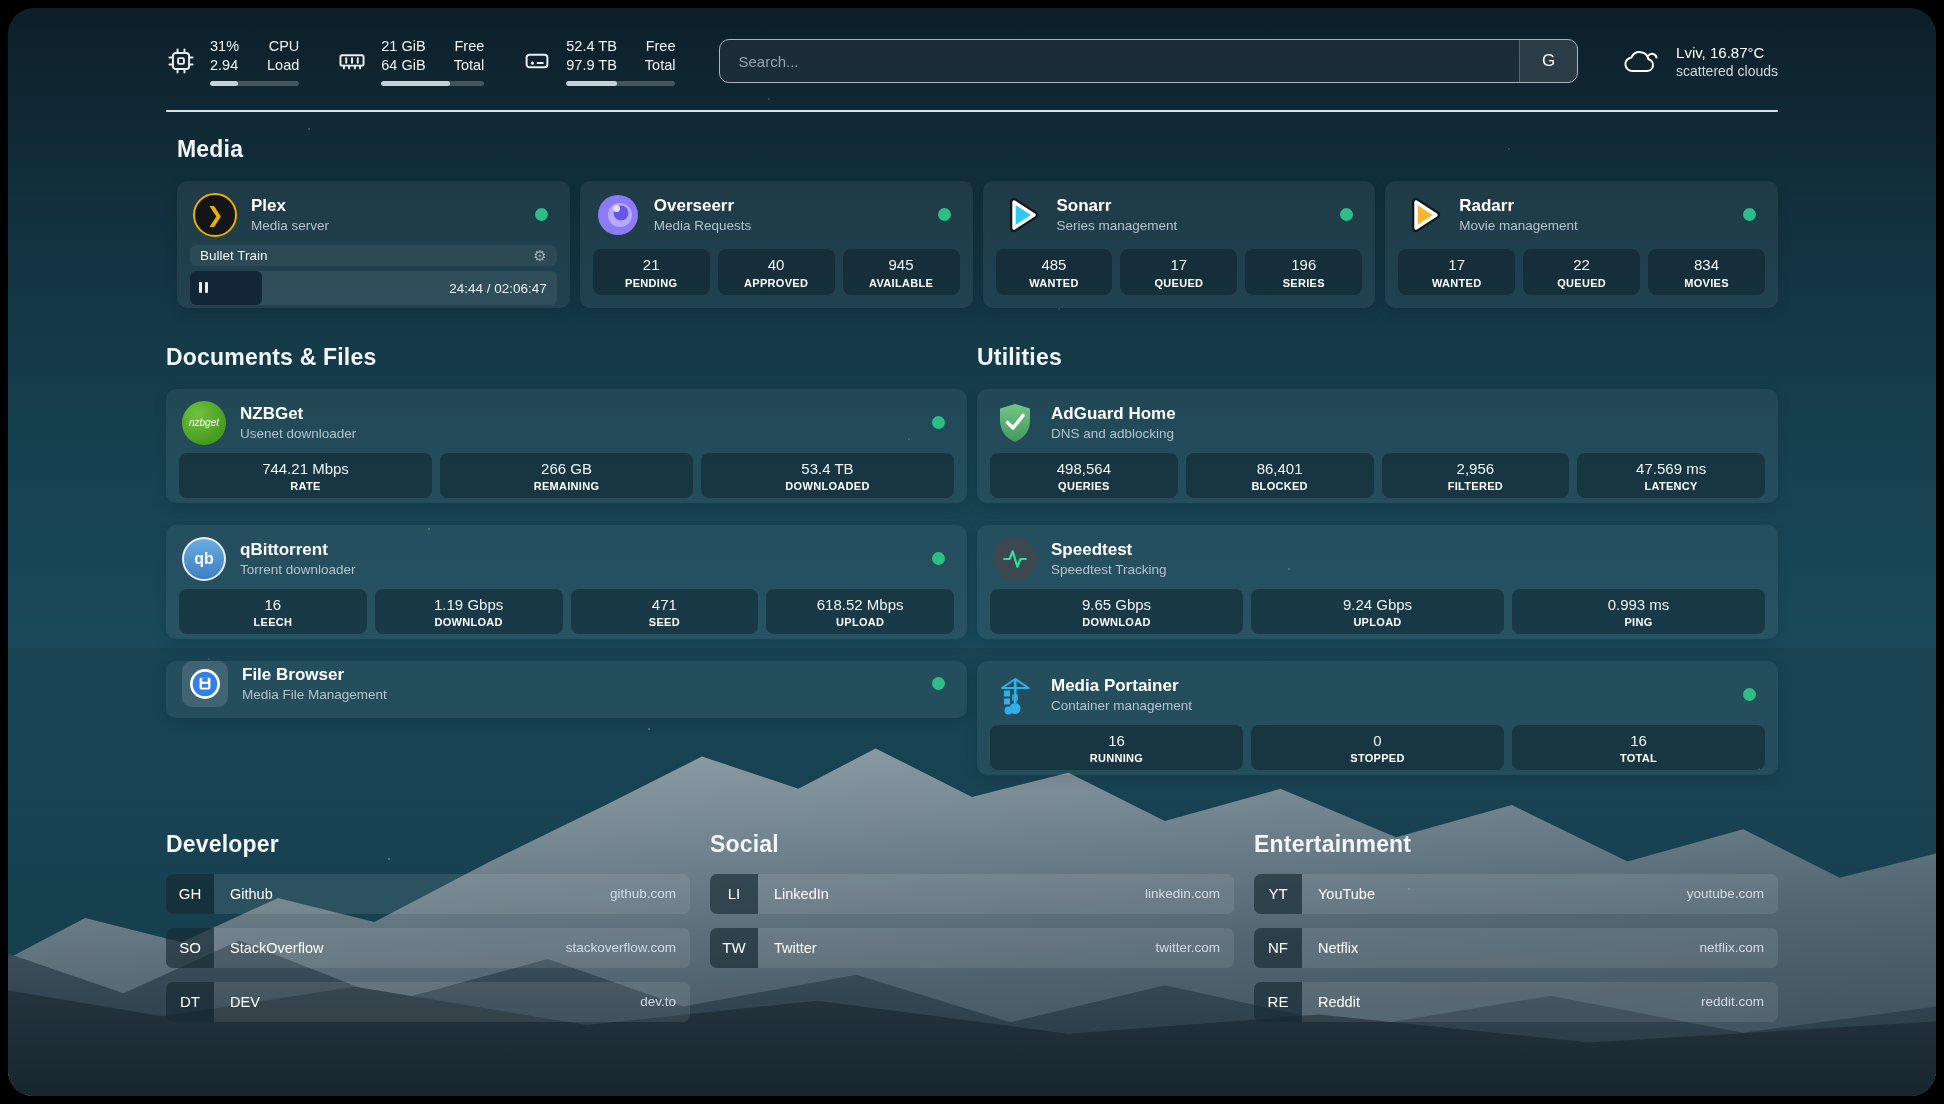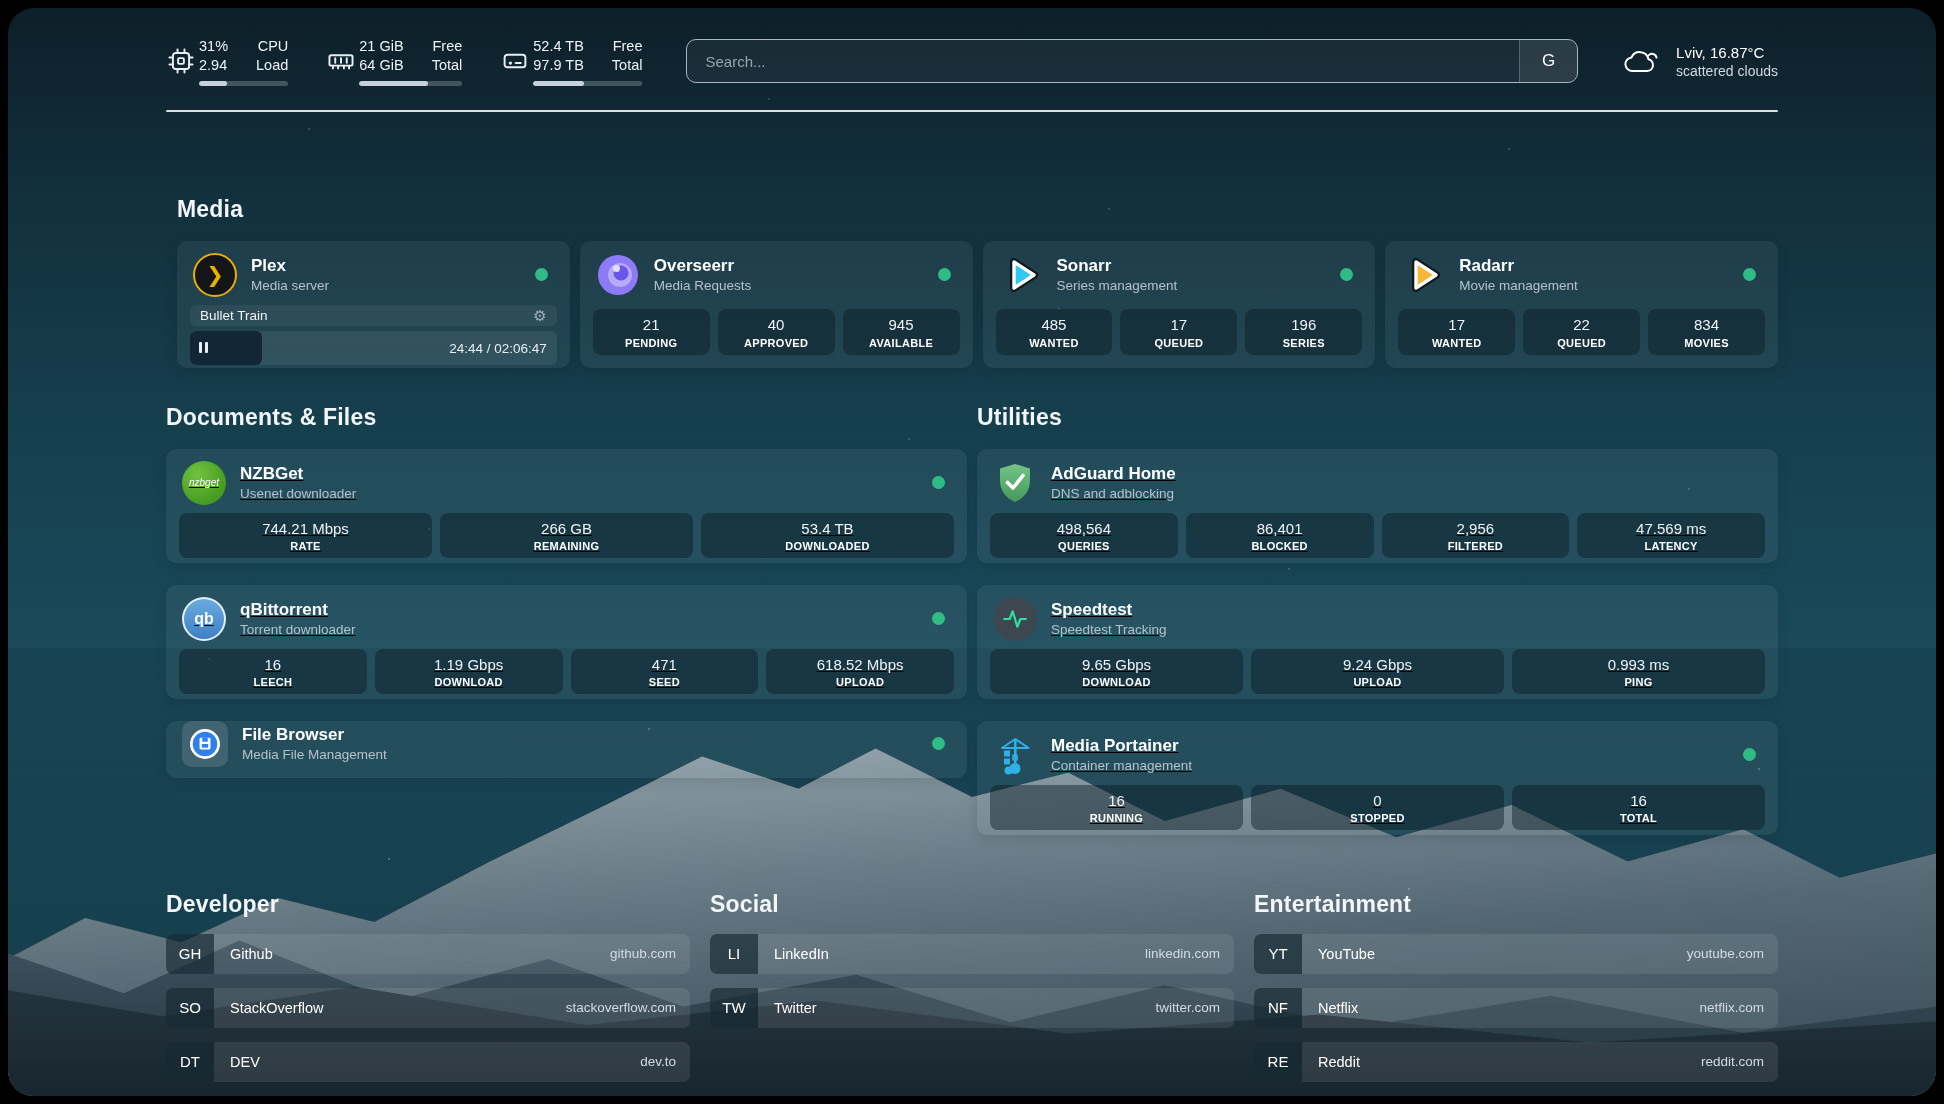--- a/index.html
+++ b/index.html
@@ -28,49 +28,49 @@
       1280px 560px 0 rgba(255,255,255,.24), 640px 720px 0 rgba(255,255,255,.3),
       200px 650px 0 rgba(255,255,255,.2), 1680px 480px 0 rgba(255,255,255,.2),
       1750px 760px 0 rgba(255,255,255,.3), 380px 850px 0 rgba(255,255,255,.35),
       1050px 300px 0 rgba(255,255,255,.18), 1400px 880px 0 rgba(255,255,255,.28); }
 
   .content { position:absolute; inset:0; padding:29px 158px 0 158px; }
 
   
   .topbar { display:flex; align-items:center; }
   .sysstats { display:flex; gap:38px; align-items:center; }
-  .sg { display:flex; align-items:center; gap:3px; }
+  .sg { display:flex; align-items:center; gap:14px; }
   .sg-icon { width:30px; height:30px; flex:none; }
   .sg-rows { display:flex; gap:28px; }
   .sg-col { font-size:14.5px; color:#eef3f6; line-height:1.3; }
   .sg-col.right { text-align:right; }
   .sg-bar { margin-top:6px; height:5px; border-radius:3px; background:rgba(255,255,255,.22); overflow:hidden; }
   .sg-bar i { display:block; height:100%; border-radius:3px; background:#c6d1d9; }
   .search { flex:1; display:flex; margin:0 44px; height:44px; border:1.5px solid #a9b6bf; border-radius:10px; overflow:hidden; background:rgba(38,52,63,.55); }
   .search input { flex:1; background:transparent; border:0; outline:none; color:#e7eef3; font-size:15px; padding:0 18px; font-family:inherit; }
   .search input::placeholder { color:#95a4ae; }
   .gbtn { width:58px; background:rgba(255,255,255,.08); border:0; border-left:1px solid rgba(169,182,191,.35); color:#fff; font-size:17px; cursor:pointer; font-family:inherit; }
   .weather { display:flex; align-items:center; gap:14px; }
   .weather-txt div:first-child { color:#fff; font-size:15px; }
   .weather-txt div:last-child { color:#cfd9df; font-size:14px; margin-top:2px; }
 
   .divider { margin-top:24px; height:2px; background:rgba(255,255,255,.85); border-radius:1px; }
 
   
   h2.sec { color:#f2f6f8; font-size:23px; font-weight:600; letter-spacing:.2px; }
-  .media-sec { margin-top:84px;padding-left:11px; }
+  .media-sec { margin-top:24px;padding-left:11px; }
   .grid4 { display:grid; grid-template-columns:repeat(4,1fr); gap:10px; margin-top:18px; }
   .cols2 { display:grid; grid-template-columns:1fr 1fr; gap:10px; margin-top:36px; align-items:start; }
   .colstack { display:flex; flex-direction:column; gap:22px; }
   .colstack h2.sec { margin-bottom:-4px; }
 
   
   .card { background:rgba(255,255,255,.06); border-radius:10px; display:flex; flex-direction:column; box-shadow:0 4px 14px rgba(0,0,0,.12); }
   .card.h-media { height:127px; }
-  .card.h-std { height:114px;text-decoration:underline; }
+  .card.h-std { height:114px; }
   .card.slim { height:57px; }
   .card-head { display:flex; align-items:center; gap:14px; padding:12px 16px 8px; }
   .card.slim .card-head { padding:0 16px; }
   .app-icon { width:44px; height:44px; flex:none; display:flex; align-items:center; justify-content:center; }
   .app-title { color:#fff; font-size:17px; font-weight:700; line-height:1.2; }
   .app-sub { color:#b4c2cb; font-size:13.5px; margin-top:2px; }
   .dot { width:13px; height:13px; border-radius:50%; background:var(--status_online,#2ebd85); margin-left:auto; margin-right:6px; flex:none; }
   .stats { margin-top:auto; display:flex; gap:8px; padding:0 13px 13px; }
   .statbox { flex:1; background:rgba(8,26,36,.45); border-radius:8px; padding:6px 8px; text-align:center; }
   .statbox .v { color:#eef3f6; font-size:15px; line-height:1.35; }

